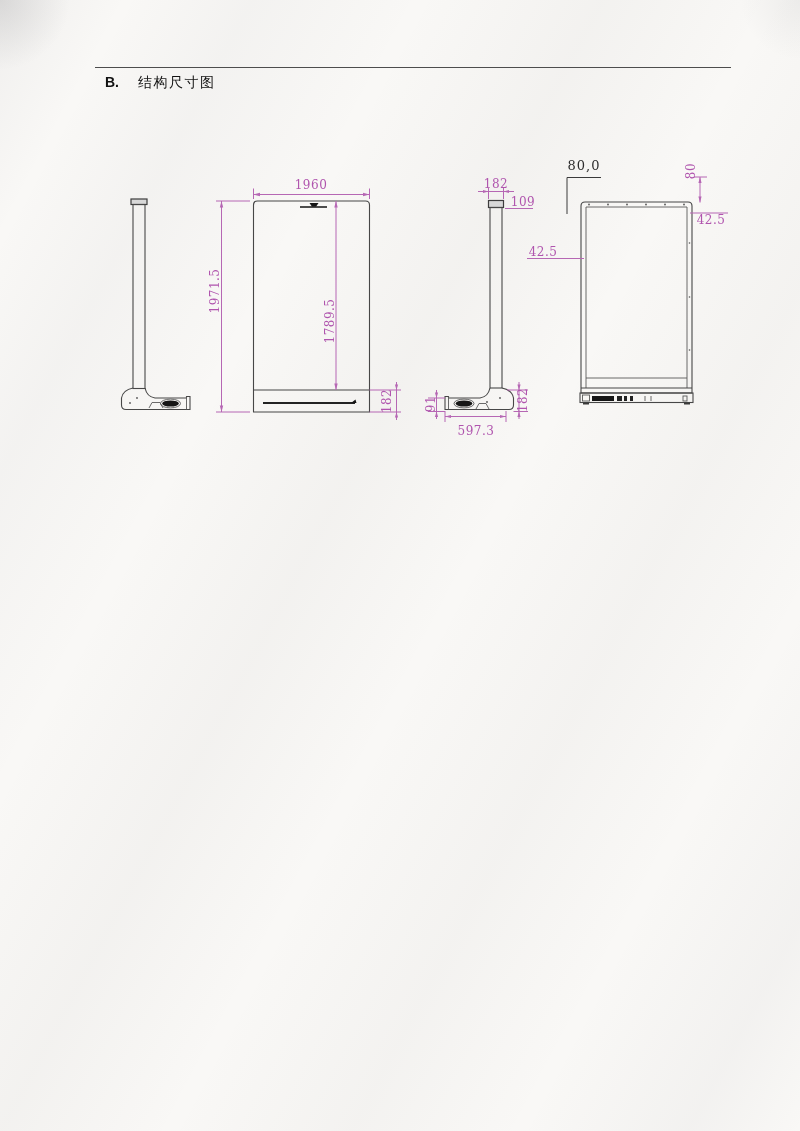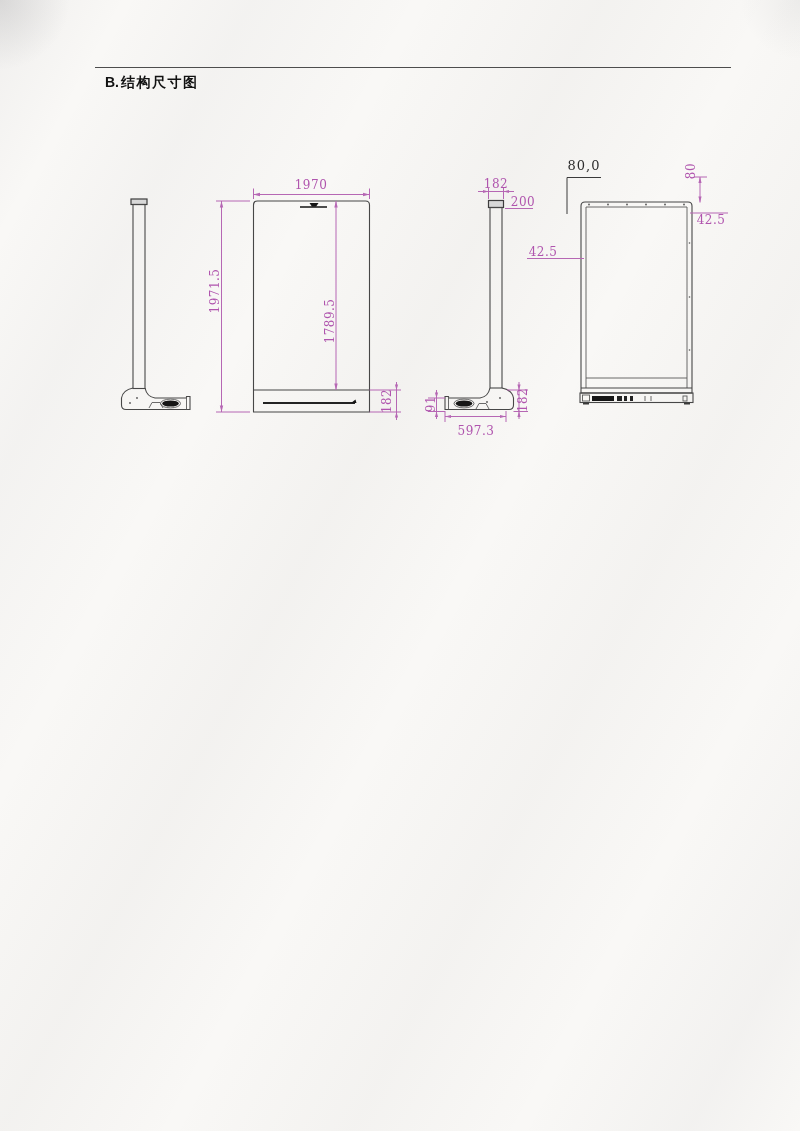--- a/index.html
+++ b/index.html
@@ -12,21 +12,21 @@
         rgba(80,80,90,0.035) 18%, transparent 30%,
         rgba(90,85,80,0.04) 43%, transparent 55%,
         rgba(90,85,80,0.035) 68%, transparent 80%,
         rgba(80,80,90,0.04) 92%, transparent 100%),
       #f9f8f6;
     font-family:"Liberation Sans",sans-serif;
   }
   .top-rule{position:absolute;left:95px;top:67px;width:636px;border-top:1.6px solid #4d4d4d;}
   .heading{position:absolute;left:105px;top:74px;color:#121212;font-size:14px;white-space:nowrap;}
   .heading .letter{font-weight:700;}
-  .heading .title{font-weight:700;margin-left:2px;letter-spacing:1.5px;}
+  .heading .title{font-weight:400;margin-left:19px;letter-spacing:1.5px;}
   .dwg{position:absolute;}
   .dim{
     position:absolute;font-family:"DejaVu Serif",serif;font-size:12px;line-height:1;
     color:#b055ae;white-space:nowrap;letter-spacing:0.5px;
     transform:translate(-50%,-50%);
   }
   .dim.v{transform:translate(-50%,-50%) rotate(-90deg);}
   .dim.dark{color:#2e2e2e;font-size:13px;letter-spacing:1px;}
   .draw{stroke:#474747;stroke-width:1.1;fill:none;}
   .draw.thin{stroke-width:0.9;stroke:#5a5a5a;}
@@ -166,27 +166,27 @@
     <line x1="174" y1="37" x2="187" y2="37" class="dimln"></line>
     <line x1="180" y1="37" x2="180" y2="62.5" class="dimln"></line>
     <polygon points="180,37 178.4,43 181.6,43" class="dimarrow"></polygon>
     <polygon points="180,62.5 178.4,56.5 181.6,56.5" class="dimarrow"></polygon>
 
     <line x1="170" y1="73" x2="208" y2="73" class="dimln"></line>
 
     <line x1="7" y1="118.5" x2="64" y2="118.5" class="dimln"></line>
   </svg>
 
-  <span class="dim" style="left:311px;top:185px;">1970</span>
+  <span class="dim" style="left:311px;top:185px;">1960</span>
   <span class="dim v" style="left:215px;top:291px;">1971.5</span>
   <span class="dim v" style="left:330px;top:321px;">1789.5</span>
   <span class="dim v" style="left:387px;top:401px;">182</span>
 
   <span class="dim" style="left:496px;top:184px;">182</span>
-  <span class="dim" style="left:523px;top:202px;">200</span>
+  <span class="dim" style="left:523px;top:202px;">109</span>
   <span class="dim v" style="left:431px;top:404px;">91</span>
   <span class="dim" style="left:476px;top:431px;">597.3</span>
   <span class="dim v" style="left:523px;top:400px;">182</span>
 
   <span class="dim dark" style="left:584px;top:165px;">80,0</span>
   <span class="dim v" style="left:691px;top:171px;">80</span>
   <span class="dim" style="left:543px;top:252px;">42.5</span>
   <span class="dim" style="left:711px;top:220px;">42.5</span>
 
 </div>

